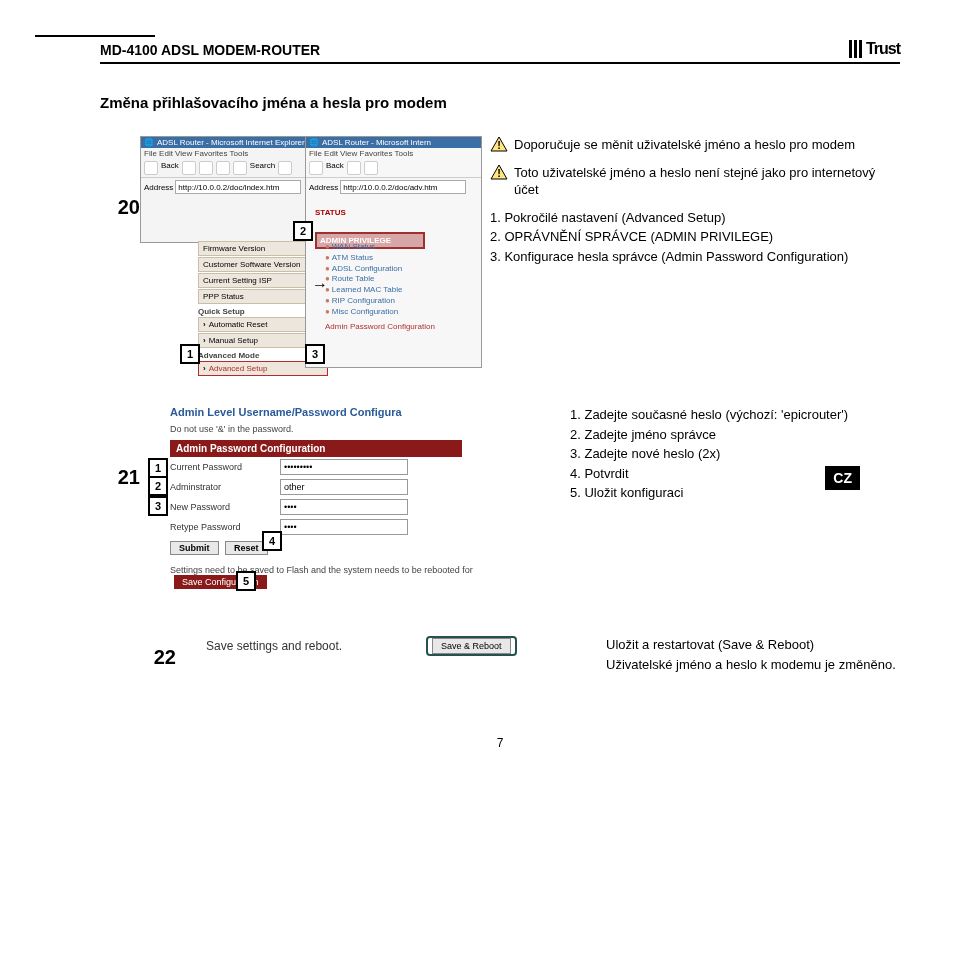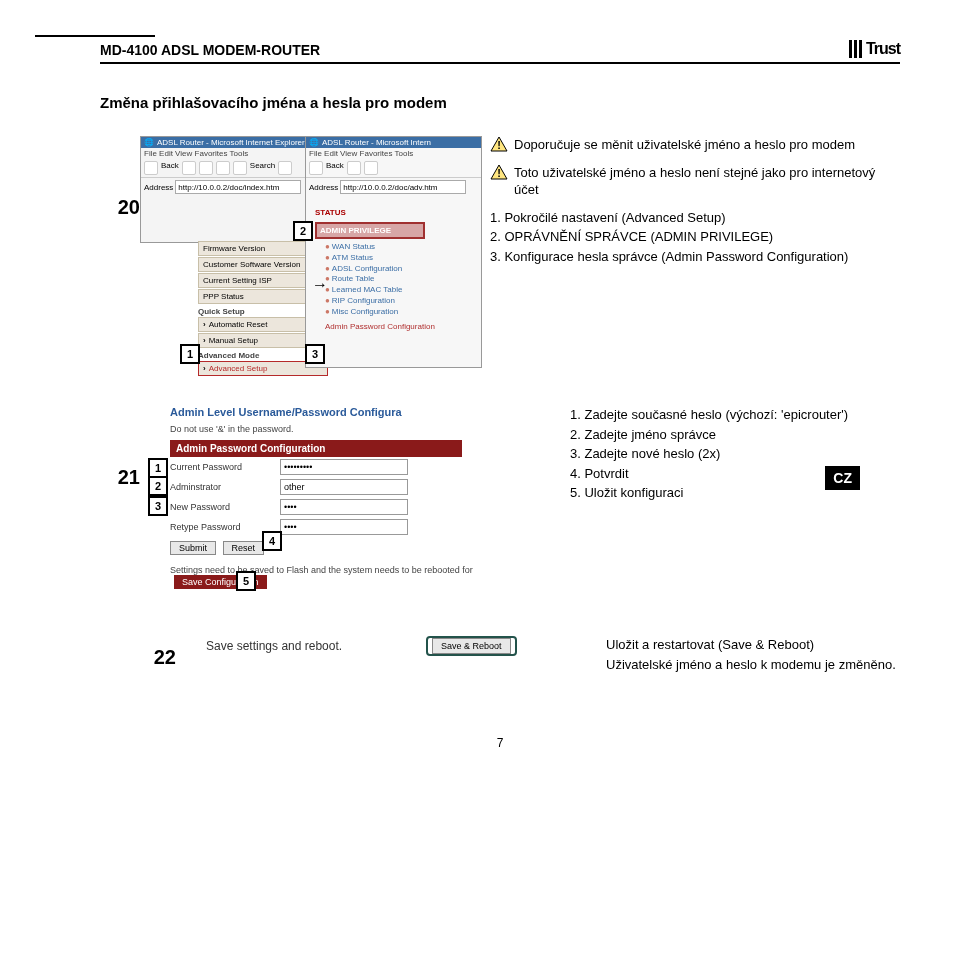--- a/index.html
+++ b/index.html
@@ -23,21 +23,21 @@
   .shot1 { position:relative; width:330px; height:230px; }
   .browser-back { position:absolute; left:0; top:0; width:180px; height:105px; border:1px solid #999; background:#f4f4f4; font-size:8px; }
   .bb-title { background:#3b6ea5; color:#fff; padding:1px 3px; font-size:8px; display:flex; align-items:center; gap:3px; }
   .bb-menu { padding:1px 3px; color:#444; }
   .bb-tool { display:flex; gap:3px; padding:2px 3px; border-bottom:1px solid #ccc; }
   .tb-icon { width:12px; height:12px; border:1px solid #ccc; border-radius:2px; background:#fff; }
   .bb-addr { display:flex; align-items:center; gap:2px; padding:2px 3px; font-size:8px; }
   .bb-addr input { font-size:8px; height:12px; width:120px; border:1px solid #aaa; padding:0 2px; }
   .browser-front { position:absolute; left:165px; top:0; width:175px; height:230px; border:1px solid #999; background:#f7f7f7; font-size:8px; overflow:hidden; }
   .status-box { position:absolute; left:175px; top:72px; width:50px; font-size:8px; color:#a00; font-weight:bold; }
-  .admin-priv { position:absolute; left:175px; top:86px; width:100px; border:2px solid #a03030; background:#d7a6a6; color:#fff; font-weight:bold; font-size:8px; padding:2px 3px; }
+  .admin-priv { position:absolute; left:175px; top:96px; width:100px; border:2px solid #a03030; background:#d7a6a6; color:#fff; font-weight:bold; font-size:8px; padding:2px 3px; }
   .menu-list { position:absolute; left:185px; top:106px; font-size:8px; line-height:1.35; color:#3b6ea5; }
   .menu-list .red { color:#b03030; }
   .bullet { color:#c76; margin-right:2px; }
   .side-panel { position:absolute; left:58px; top:105px; width:130px; font-size:8px; }
   .side-item { background:#ece6dc; border:1px solid #c8bfa8; margin-bottom:1px; padding:2px 4px; font-size:8px; }
   .side-item.red { color:#b52a2a; border-color:#b52a2a; }
   .side-item .go { color:#000; margin-right:3px; font-weight:bold; }
   .quick-label { font-size:8px; font-weight:bold; color:#444; margin:3px 0 1px 0; }
   .arrow-big { position:absolute; left:172px; top:138px; font-size:16px; font-weight:bold; }
   .callout { position:absolute; border:2px solid #000; background:#fff; width:16px; height:16px; font-size:11px; font-weight:bold; text-align:center; line-height:16px; }
@@ -46,21 +46,21 @@
   .shot1 .c3 { left:165px; top:208px; }
   
   .shot2 { position:relative; width:380px; height:190px; font-size:9px; }
   .s2-title { color:#2a5a9a; font-weight:bold; font-size:11px; margin-bottom:6px; }
   .s2-note { font-size:9px; color:#444; margin-bottom:6px; }
   .s2-hdr { background:#8a1a1a; color:#fff; font-weight:bold; padding:3px 6px; font-size:10px; width:280px; }
   .s2-row { display:flex; align-items:center; padding:2px 0; }
   .s2-row label { width:110px; font-size:9px; color:#333; }
   .s2-row input { border:1px solid #999; font-size:9px; height:14px; width:120px; padding:0 3px; }
   .s2-btns { margin-top:4px; }
-  .s2-btns button { font-size:9px; background:#e8e8e8; border:1px solid #888; padding:1px 8px; margin-right:4px; }
+  .s2-btns button { font-size:9px; background:#e8e8e8; border:1px solid #888; padding:1px 8px; margin-right:4px;font-weight:bold; }
   .s2-save { margin-top:10px; font-size:9px; color:#444; }
   .s2-savebtn { background:#8a1a1a; color:#fff; border:none; font-size:9px; padding:2px 8px; margin-left:4px; }
   .shot2 .callout { }
   .shot2 .c1 { left:-22px; top:52px; }
   .shot2 .c2 { left:-22px; top:70px; }
   .shot2 .c3 { left:-22px; top:90px; }
   .shot2 .c4 { left:92px; top:125px; }
   .shot2 .c5 { left:66px; top:165px; }
   
   .shot3 { position:relative; width:380px; height:60px; font-size:9px; }

